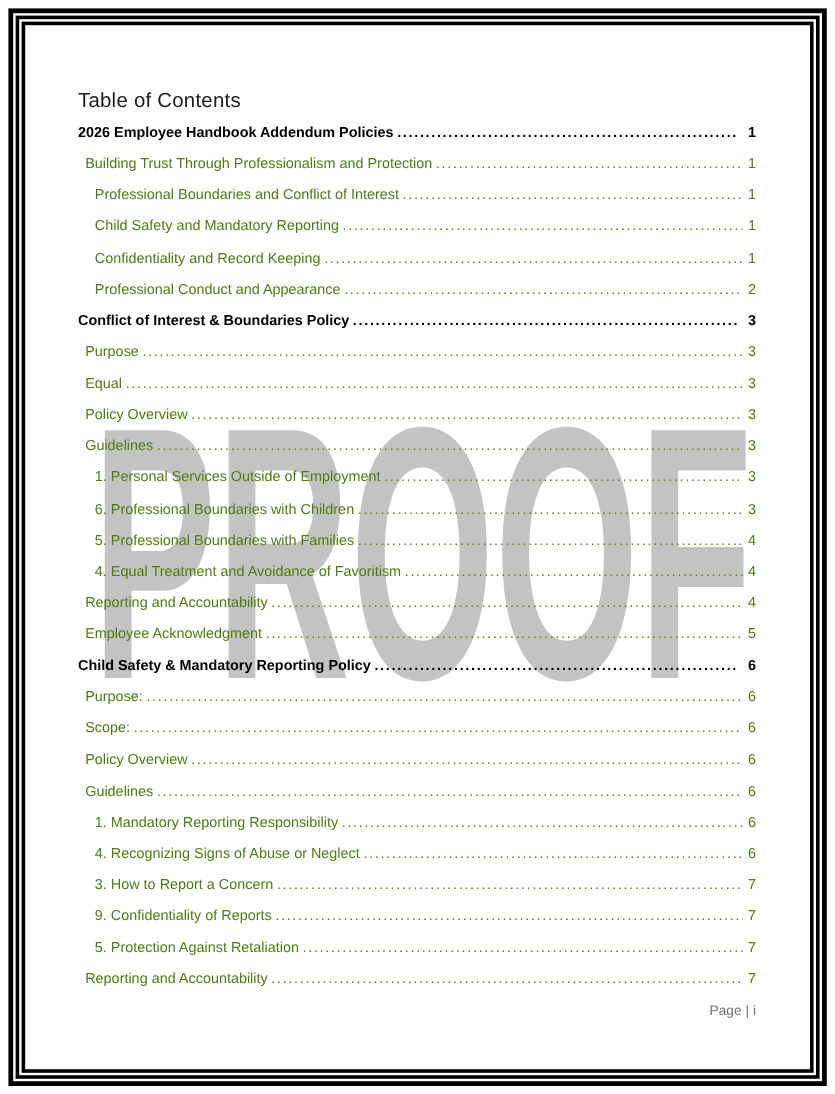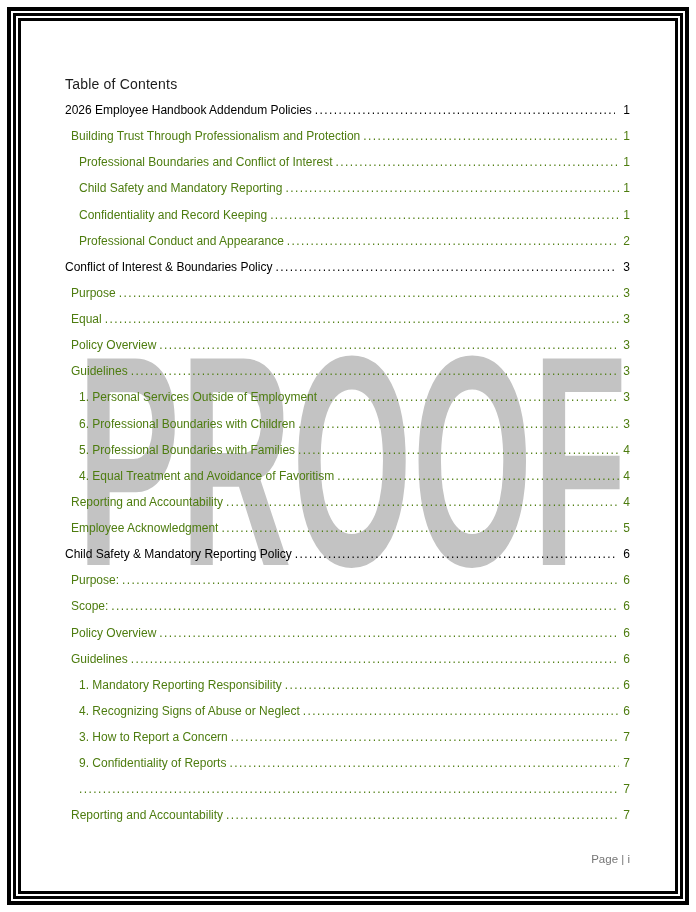--- a/index.html
+++ b/index.html
@@ -27,55 +27,55 @@
   }
 
   .content {
     position: absolute;
     left: 65px;
     top: 73px;
     width: 565px;
     z-index: 1;
   }
   .doc-title {
-    font-size: 14px;
+    font-size: 17px;
     line-height: 22px;
     font-weight: 400;
     color: #1c1c1c;
     letter-spacing: 0.2px;
     margin: 0 0 2px 0;
   }
   .toc { width: 100%; }
   .toc-row {
     display: flex;
     align-items: baseline;
     height: 26.14px;
     line-height: 26.14px;
     font-size: 12px;
     color: #4d7c0f;
     cursor: pointer;
   }
-  .toc-row.lvl1 { font-weight: normal; color: #000; }
+  .toc-row.lvl1 { font-weight: bold; color: #000; }
   .toc-row.lvl2 { padding-left: 6px; }
   .toc-row.lvl3 { padding-left: 14px; justify-content: flex-end; }
   .toc-row .label { white-space: nowrap; padding-right: 3px; }
   .toc-row .dots {
     flex: 1 1 auto;
     min-width: 0;
     overflow: hidden;
     white-space: nowrap;
     letter-spacing: 1.4px;
   }
   .toc-row .pagenum { padding-left: 3px; min-width: 8px; text-align: right; }
   .toc-row.lvl1 .pagenum { padding-left: 7px; }
 
   .footer {
     position: absolute;
     right: 66px;
-    bottom: 46px;
+    bottom: 62px;
     font-size: 11.5px;
     line-height: 14px;
     color: #757575;
     z-index: 1;
     text-align: right;
   }
 </style>
 </head>
 <body>
 
@@ -218,20 +218,21 @@
     <span class="label">3. How to Report a Concern</span>
     <span class="dots">....................................................................................................................................................................................</span>
     <span class="pagenum">7</span>
   </div>
         <div class="toc-row lvl3">
     <span class="label">9. Confidentiality of Reports</span>
     <span class="dots">....................................................................................................................................................................................</span>
     <span class="pagenum">7</span>
   </div>
         <div class="toc-row lvl3">
+    <span class="label">5. Protection Against Retaliation</span>
     <span class="dots">....................................................................................................................................................................................</span>
     <span class="pagenum">7</span>
   </div>
         <div class="toc-row lvl2">
     <span class="label">Reporting and Accountability</span>
     <span class="dots">....................................................................................................................................................................................</span>
     <span class="pagenum">7</span>
   </div>
       </div>
   </div>

